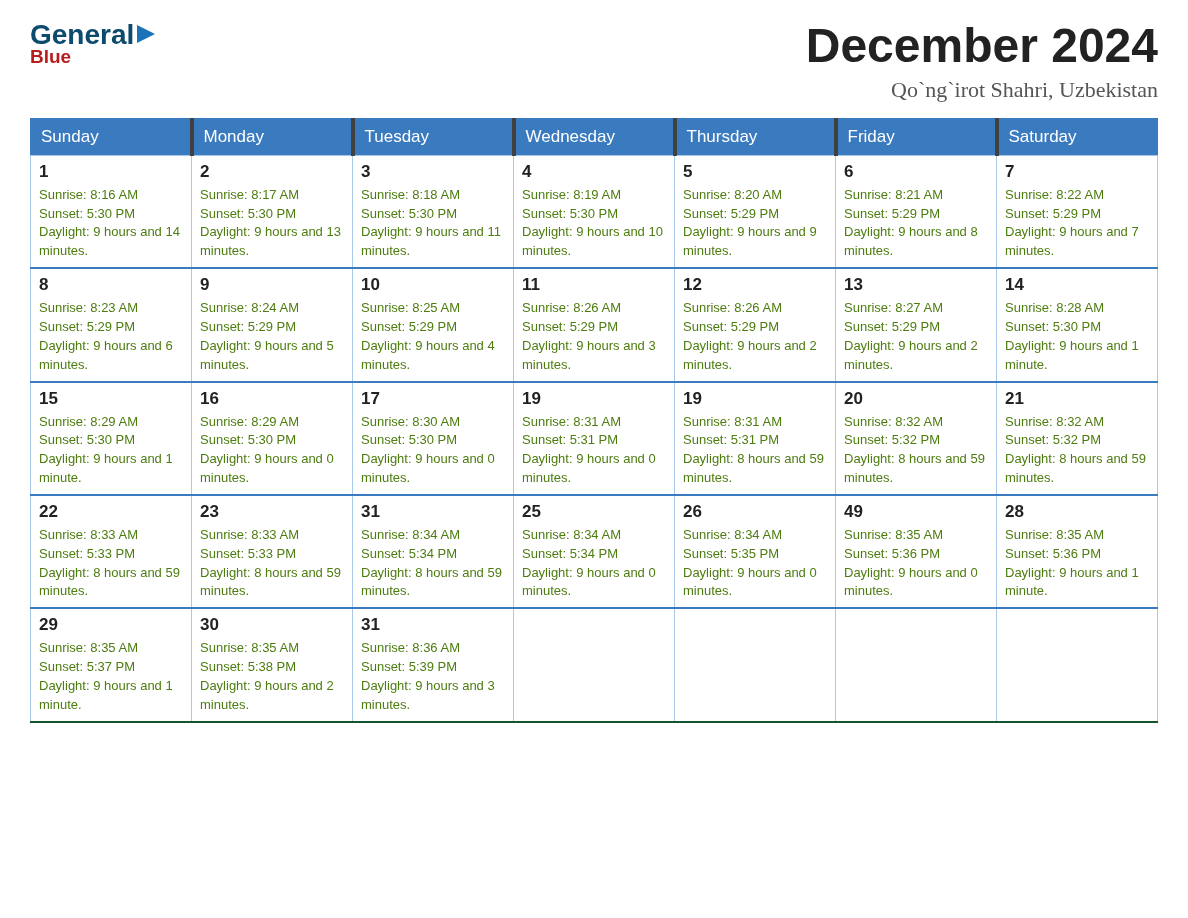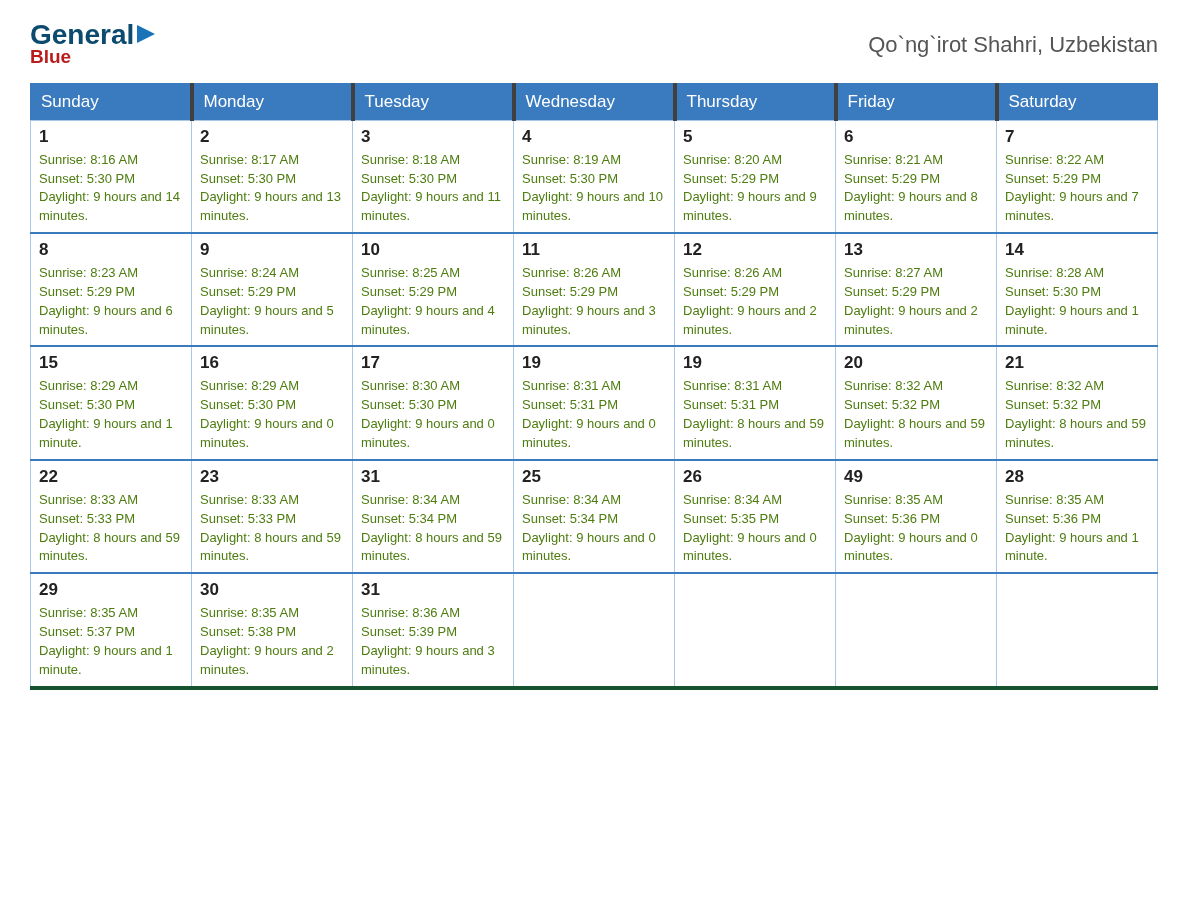--- a/index.html
+++ b/index.html
@@ -26,21 +26,22 @@
     }
     .month-title {
       font-size: 48px;
       font-weight: bold;
       color: #222;
       line-height: 1.1;
     }
     .location-title {
       font-size: 22px;
       color: #555;
-      margin-top: 12px;
+      margin-top: 4px;
+      font-family: Liberation Serif, serif;
     }
     .calendar {
       width: 100%;
       border-collapse: collapse;
       border: 1px solid #3a7abf;
     }
     .calendar thead th {
       background-color: #3a7abf;
       color: #fff;
       font-size: 17px;
@@ -68,21 +69,21 @@
     }
     .day-info {
       font-size: 13px;
       color: #4d7c0f;
       line-height: 1.45;
     }
     .calendar tbody tr {
       border-bottom: 2px solid #3a7abf;
     }
     .calendar tbody tr:last-child {
-      border-bottom: 4px solid #14532d;
+      border-bottom: 2px solid #14532d;
     }
     .empty-cell {
       background: #fff;
     }
     
     .logo-container {
       display: flex;
       align-items: center;
     }
     .logo-text-container {
@@ -104,20 +105,21 @@
             <svg width="18" height="18" viewBox="0 0 18 18">
               <polygon points="0,0 18,9 0,18" fill="#1a73b8"></polygon>
             </svg>
           </span>
         </div>
         <span style="font-size:19px; font-weight:bold; color:#b91c1c; margin-top:-4px;">Blue</span>
       </div>
     </div>
   </div>
   <div class="title-section">
+    <div class="month-title">December 2024</div>
     <div class="location-title">Qo`ng`irot Shahri, Uzbekistan</div>
   </div>
 </div>
 
 <table class="calendar">
   <thead>
     <tr>
     <th>Sunday</th>
         <th>Monday</th>
         <th>Tuesday</th>

